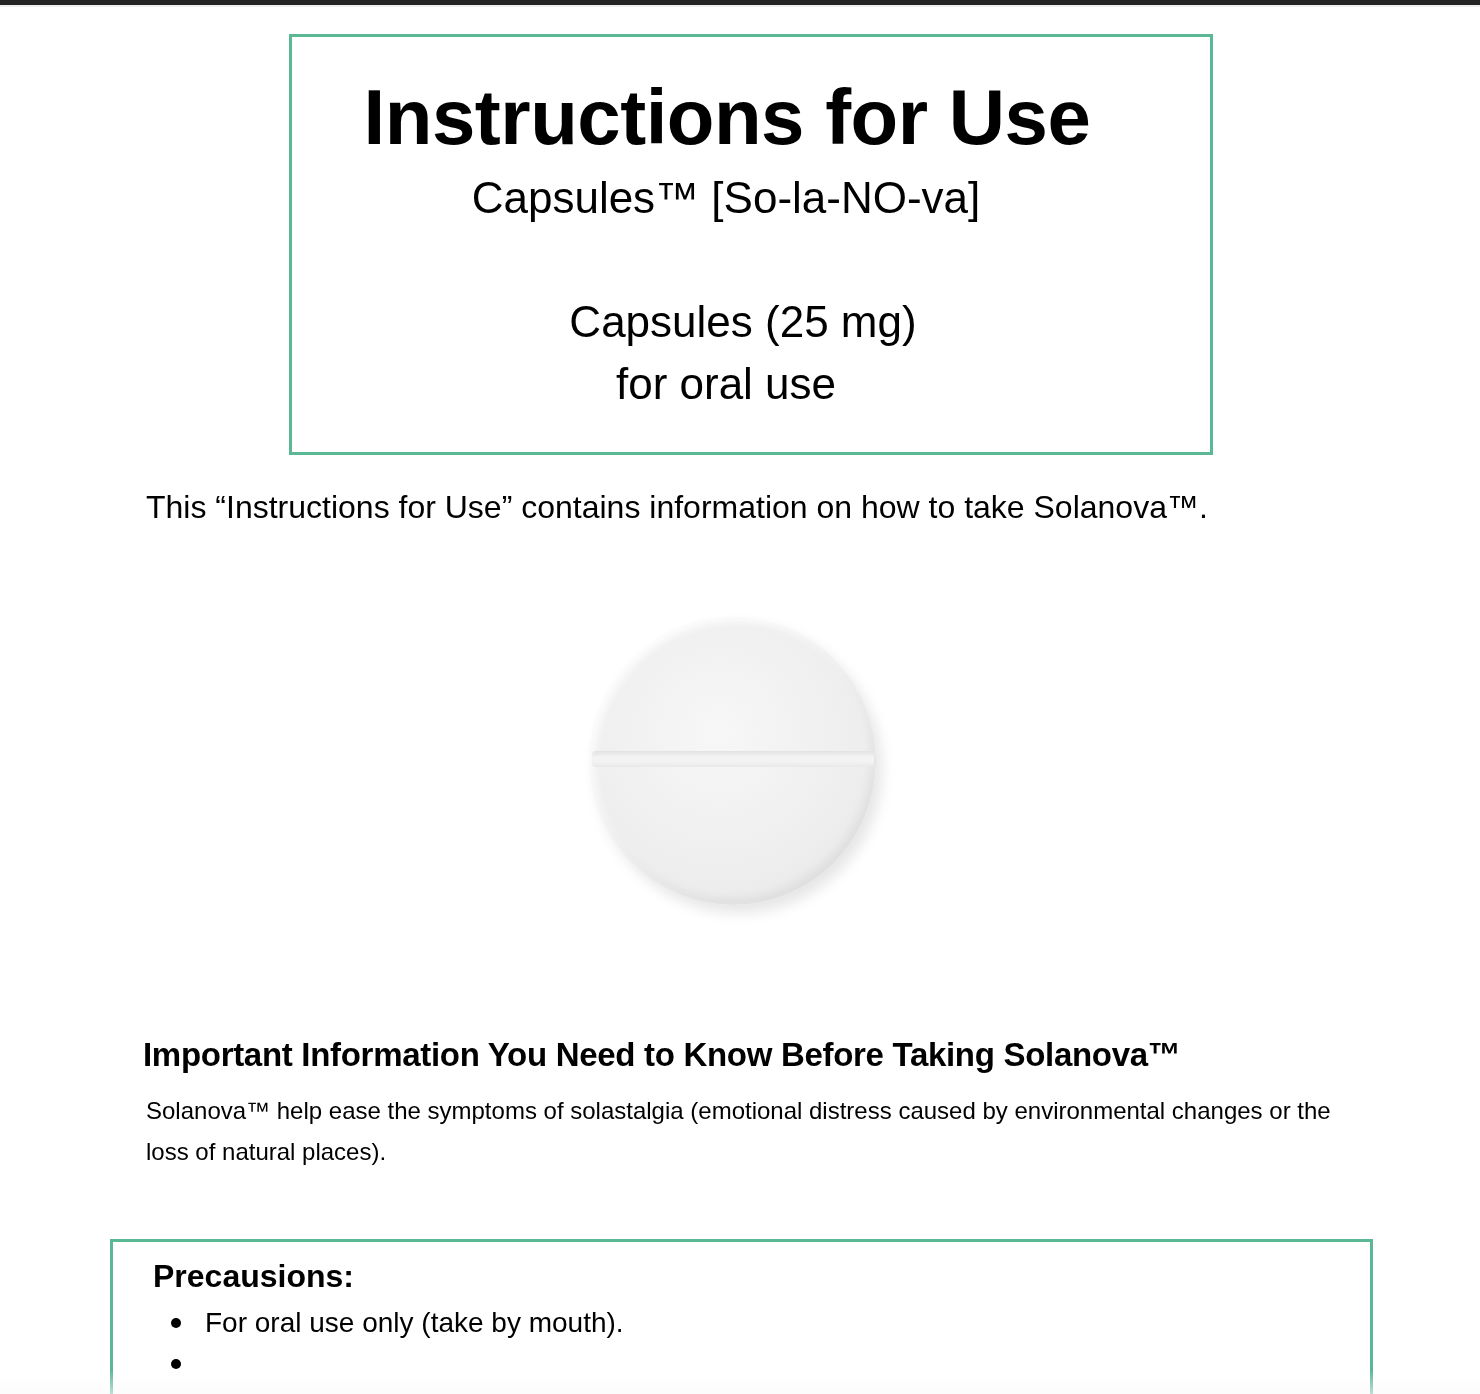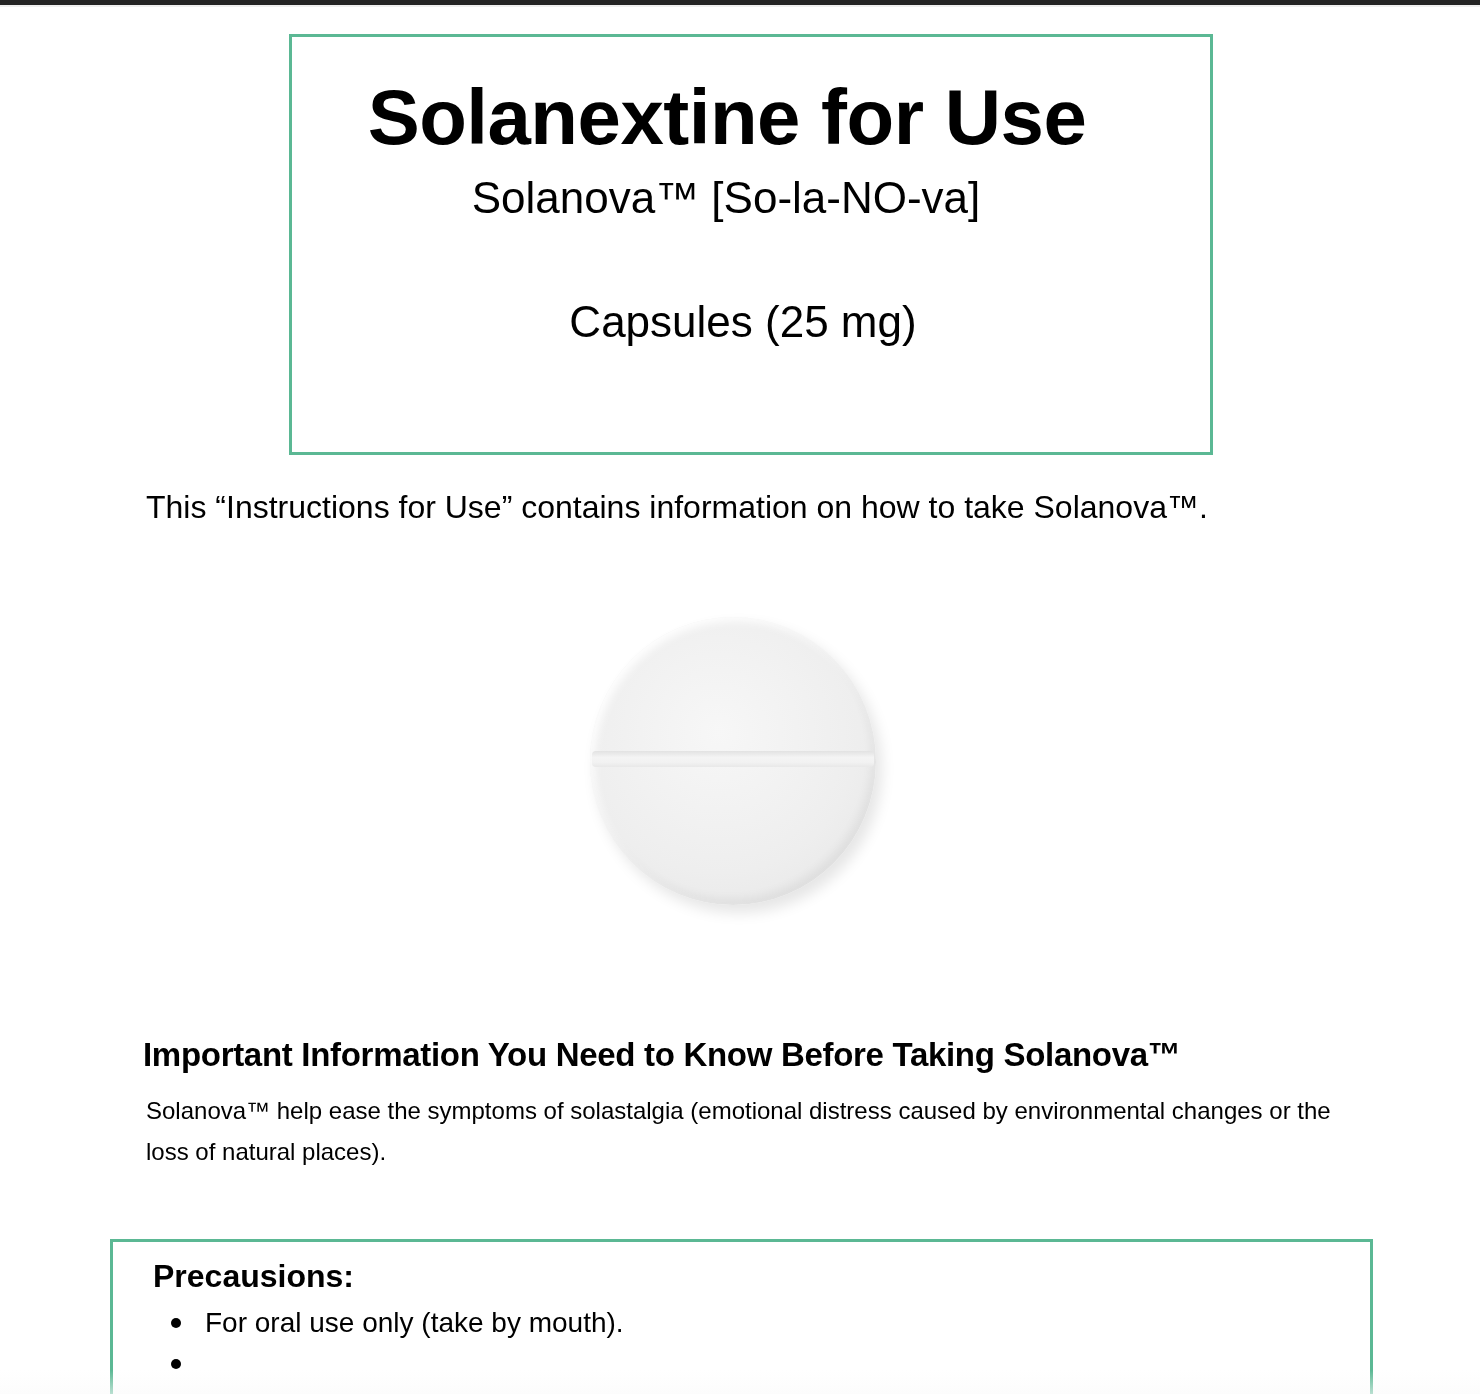--- a/index.html
+++ b/index.html
@@ -173,23 +173,24 @@
       pointer-events: none;
     }
   </style>
 </head>
 <body>
 
 <div class="top-bar"></div>
 <div class="top-bar-shadow"></div>
 
 <section class="title-box">
-  <h1 class="title-main">Solanextine for Use</h1>
-  <div class="title-sub sub-1">Solanova™ [So-la-NO-va]</div>
+  <h1 class="title-main">Instructions for Use</h1>
+  <div class="title-sub sub-1">Capsules™ [So-la-NO-va]</div>
   <div class="title-sub sub-3">Capsules (25 mg)</div>
+  <div class="title-sub sub-4">for oral use</div>
 </section>
 
 <p class="intro">This “Instructions for Use” contains information on how to take Solanova™.</p>
 
 <div class="pill-wrap">
   <div class="pill">
     <div class="pill-score"></div>
   </div>
 </div>
 

